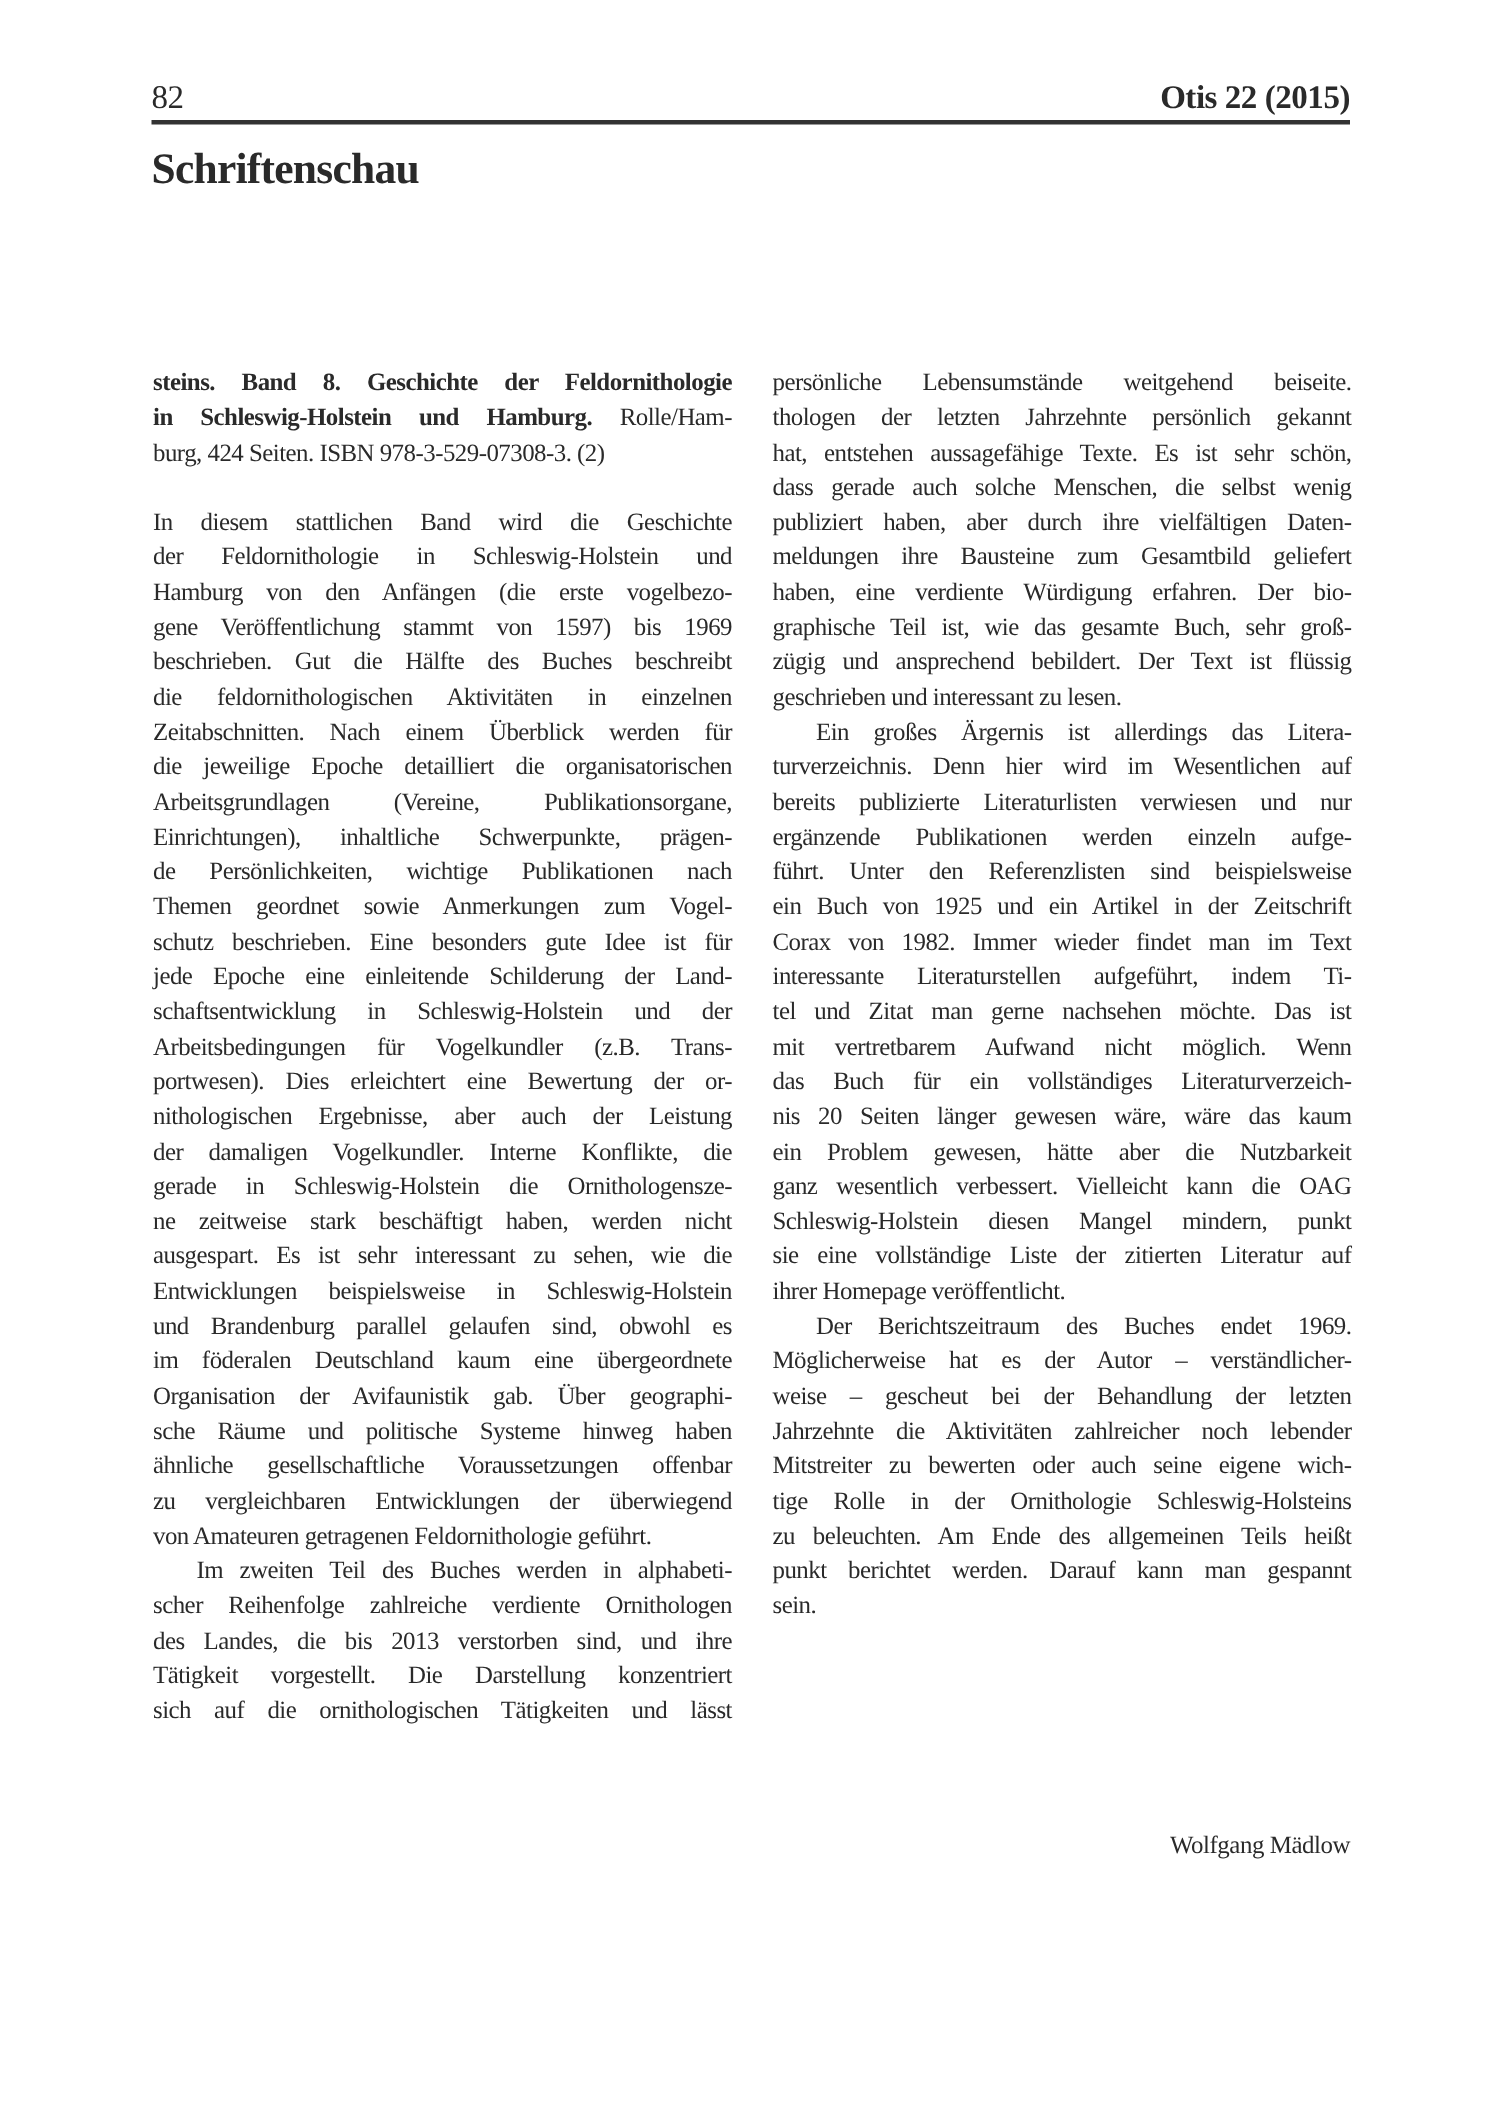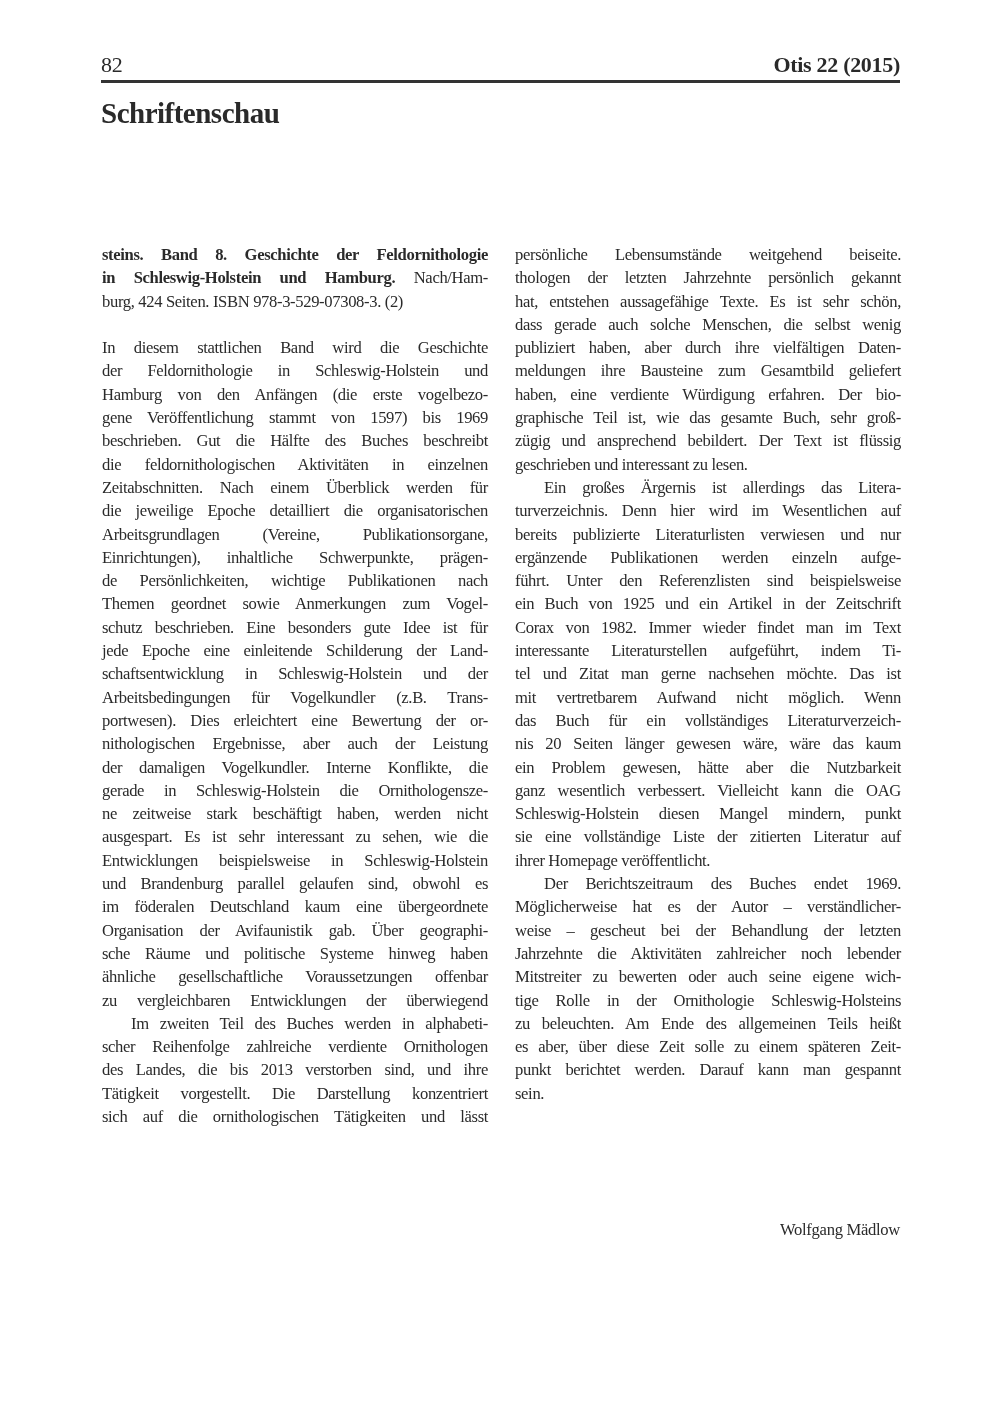--- a/index.html
+++ b/index.html
@@ -24,21 +24,21 @@
 <body>
 
 <div class="page-number">82</div>
 <div class="journal-ref">Otis 22 (2015)</div>
 <div class="header-rule"></div>
 <div class="section-title">Schriftenschau</div>
 
 <div class="column col-left">
   <div>
     <div class="line b">steins. Band 8. Geschichte der Feldornithologie</div>
-    <div class="line"><span class="b">in Schleswig-Holstein und Hamburg.</span><span> Nach/Ham-</span></div>
+    <div class="line"><span class="b">in Schleswig-Holstein und Hamburg.</span><span> Rolle/Ham-</span></div>
     <div class="line last">burg, 424 Seiten. ISBN 978-3-529-07308-3. (2)</div>
   </div>
   <div class="line blank"></div>
   <div class="line">In diesem stattlichen Band wird die Geschichte</div>
   <div class="line">der Feldornithologie in Schleswig-Holstein und</div>
   <div class="line">Hamburg von den Anfängen (die erste vogelbezo-</div>
   <div class="line">gene Veröffentlichung stammt von 1597) bis 1969</div>
   <div class="line">beschrieben. Gut die Hälfte des Buches beschreibt</div>
   <div class="line">die feldornithologischen Aktivitäten in einzelnen</div>
   <div class="line">Zeitabschnitten. Nach einem Überblick werden für</div>
@@ -57,20 +57,21 @@
   <div class="line">gerade in Schleswig-Holstein die Ornithologensze-</div>
   <div class="line">ne zeitweise stark beschäftigt haben, werden nicht</div>
   <div class="line">ausgespart. Es ist sehr interessant zu sehen, wie die</div>
   <div class="line">Entwicklungen beispielsweise in Schleswig-Holstein</div>
   <div class="line">und Brandenburg parallel gelaufen sind, obwohl es</div>
   <div class="line">im föderalen Deutschland kaum eine übergeordnete</div>
   <div class="line">Organisation der Avifaunistik gab. Über geographi-</div>
   <div class="line">sche Räume und politische Systeme hinweg haben</div>
   <div class="line">ähnliche gesellschaftliche Voraussetzungen offenbar</div>
   <div class="line">zu vergleichbaren Entwicklungen der überwiegend</div>
+  <div class="line last">von Amateuren getragenen Feldornithologie geführt.</div>
   <div class="line indent">Im zweiten Teil des Buches werden in alphabeti-</div>
   <div class="line">scher Reihenfolge zahlreiche verdiente Ornithologen</div>
   <div class="line">des Landes, die bis 2013 verstorben sind, und ihre</div>
   <div class="line">Tätigkeit vorgestellt. Die Darstellung konzentriert</div>
   <div class="line">sich auf die ornithologischen Tätigkeiten und lässt</div>
 </div>
 
 <div class="column col-right">
   <div class="line">persönliche Lebensumstände weitgehend beiseite.</div>
   <div class="line">thologen der letzten Jahrzehnte persönlich gekannt</div>
@@ -99,18 +100,17 @@
   <div class="line">Schleswig-Holstein diesen Mangel mindern, punkt</div>
   <div class="line">sie eine vollständige Liste der zitierten Literatur auf</div>
   <div class="line last">ihrer Homepage veröffentlicht.</div>
   <div class="line indent">Der Berichtszeitraum des Buches endet 1969.</div>
   <div class="line">Möglicherweise hat es der Autor – verständlicher-</div>
   <div class="line">weise – gescheut bei der Behandlung der letzten</div>
   <div class="line">Jahrzehnte die Aktivitäten zahlreicher noch lebender</div>
   <div class="line">Mitstreiter zu bewerten oder auch seine eigene wich-</div>
   <div class="line">tige Rolle in der Ornithologie Schleswig-Holsteins</div>
   <div class="line">zu beleuchten. Am Ende des allgemeinen Teils heißt</div>
-  <div class="line">es aber, über diese Zeit solle zu einem späteren Zeit-</div>
   <div class="line">punkt berichtet werden. Darauf kann man gespannt</div>
   <div class="line last">sein.</div>
 </div>
 
 <div class="signature">Wolfgang Mädlow</div>
 
 </body></html>

